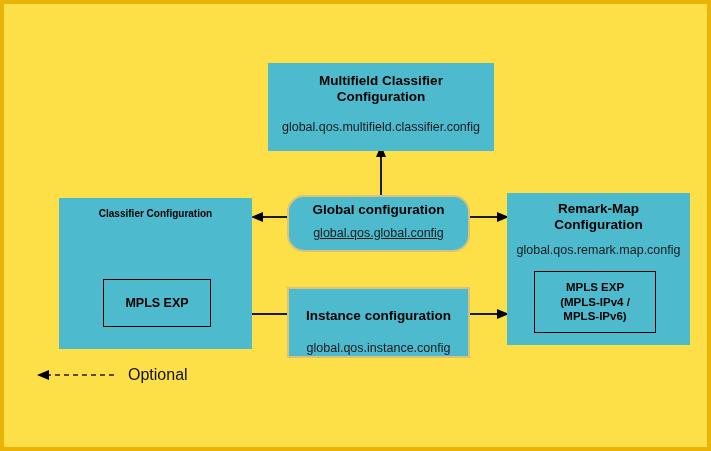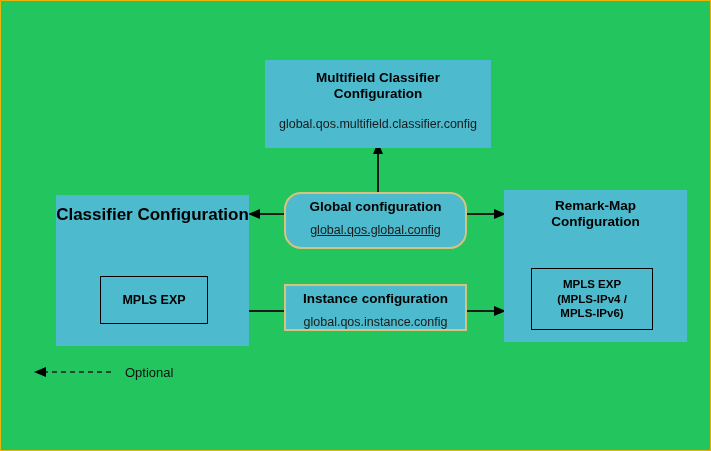--- a/index.html
+++ b/index.html
@@ -7,22 +7,22 @@
     padding: 0;
     background: #ffffff;
   }
   body {
     font-family: "Liberation Sans", sans-serif;
   }
   #canvas {
     position: relative;
     width: 711px;
     height: 451px;
-    background: #22c55e;
-    border: 1px solid #eab308;
+    background: #fde047;
+    border: 4px solid #eab308;
     box-sizing: border-box;
     overflow: hidden;
   }
   .box {
     position: absolute;
     box-sizing: border-box;
     background: #4dbacd;
     display: flex;
     flex-direction: column;
     align-items: center;
@@ -55,21 +55,21 @@
 
   
   #box-classifier {
     left: 55px;
     top: 194px;
     width: 193px;
     height: 151px;
     justify-content: flex-start;
     padding-top: 10px;
   }
-  #box-classifier .box-title { font-size: 17px; }
+  #box-classifier .box-title { font-size: 10px; }
   #box-classifier .box-sub { font-size: 12.5px; margin-top: 13px; }
 
   
   #box-remark {
     left: 503px;
     top: 189px;
     width: 183px;
     height: 152px;
     justify-content: flex-start;
     padding-top: 8px;
@@ -88,23 +88,23 @@
     border-radius: 17px;
   }
   #box-global .box-title { font-size: 13.5px; }
   #box-global .box-sub { font-size: 12.5px; margin-top: 8px; text-decoration: underline; }
 
   
   #box-instance {
     left: 283px;
     top: 283px;
     width: 183px;
-    height: 47px;
+    height: 71px;
     justify-content: space-between;
-    padding-top: 5px;
+    padding-top: 19px;
   }
   #box-instance .box-title { font-size: 13.5px; }
   #box-instance .box-sub { font-size: 12.5px; margin-top: 8px; }
 
   
   .subbox {
     position: absolute;
     box-sizing: border-box;
     background: #4dbacd;
     border: 1.5px solid #000000;
@@ -144,21 +144,21 @@
     left: 32px;
     top: 360px;
     width: 240px;
   }
   .legend-row {
     display: flex;
     align-items: center;
     height: 22px;
   }
   .legend-label {
-    font-size: 13px;
+    font-size: 16px;
     color: #111111;
     white-space: nowrap;
   }
   #legend-optional .legend-label { margin-left: 14px; }
   #legend-mandatory .legend-label { margin-left: 6px; }
 </style>
 </head>
 <body>
 
 <div id="canvas">
@@ -205,20 +205,21 @@
   </div>
 
   <div class="box" id="box-classifier">
     <div class="box-title">Classifier Configuration</div>
   </div>
   <div class="subbox" id="subbox-classifier-mpls">MPLS EXP</div>
 
   <div class="box" id="box-remark">
     <div class="box-title">Remark-Map
 Configuration</div>
+    <div class="box-sub">global.qos.remark.map.config</div>
   </div>
   <div class="subbox" id="subbox-remark-mpls">MPLS EXP
 (MPLS-IPv4 /
 MPLS-IPv6)</div>
 
   <div class="box bordered" id="box-global">
     <div class="box-title">Global configuration</div>
     <div class="box-sub">global.qos.global.config</div>
   </div>
 

